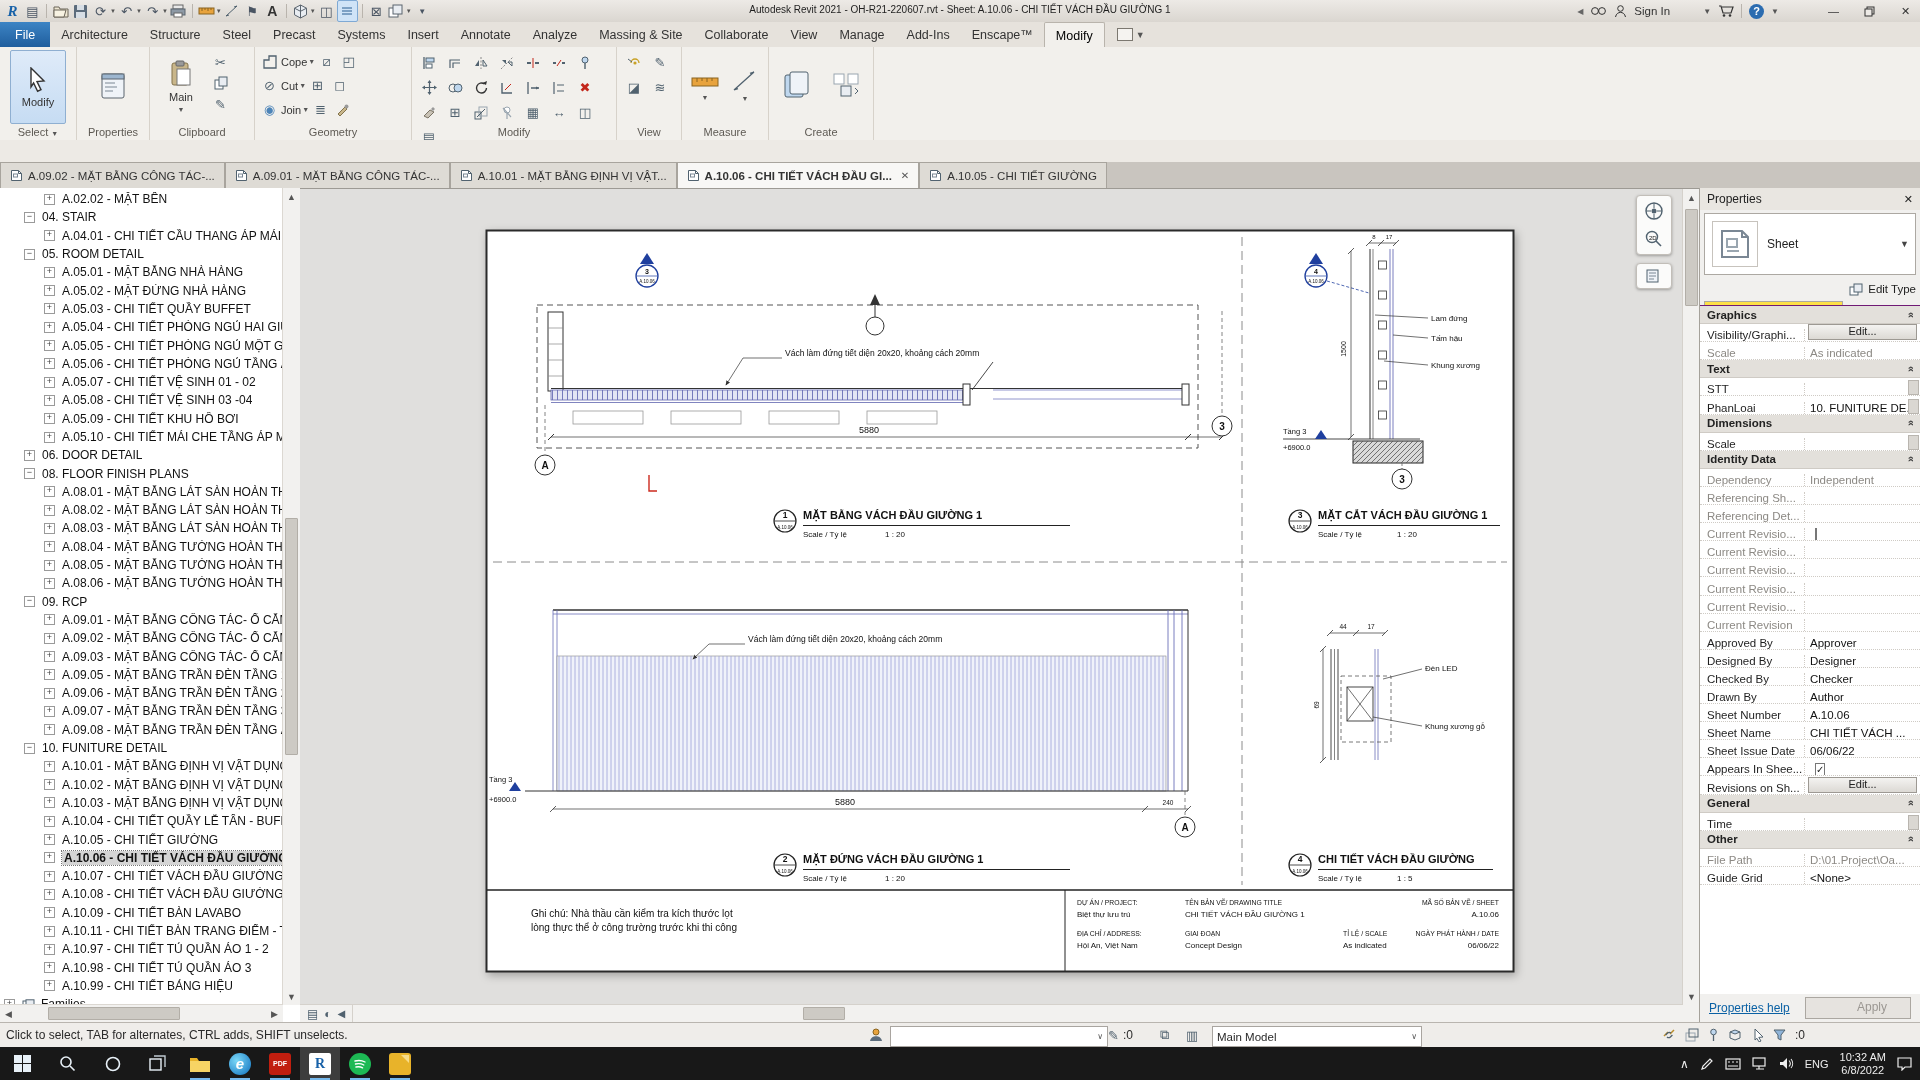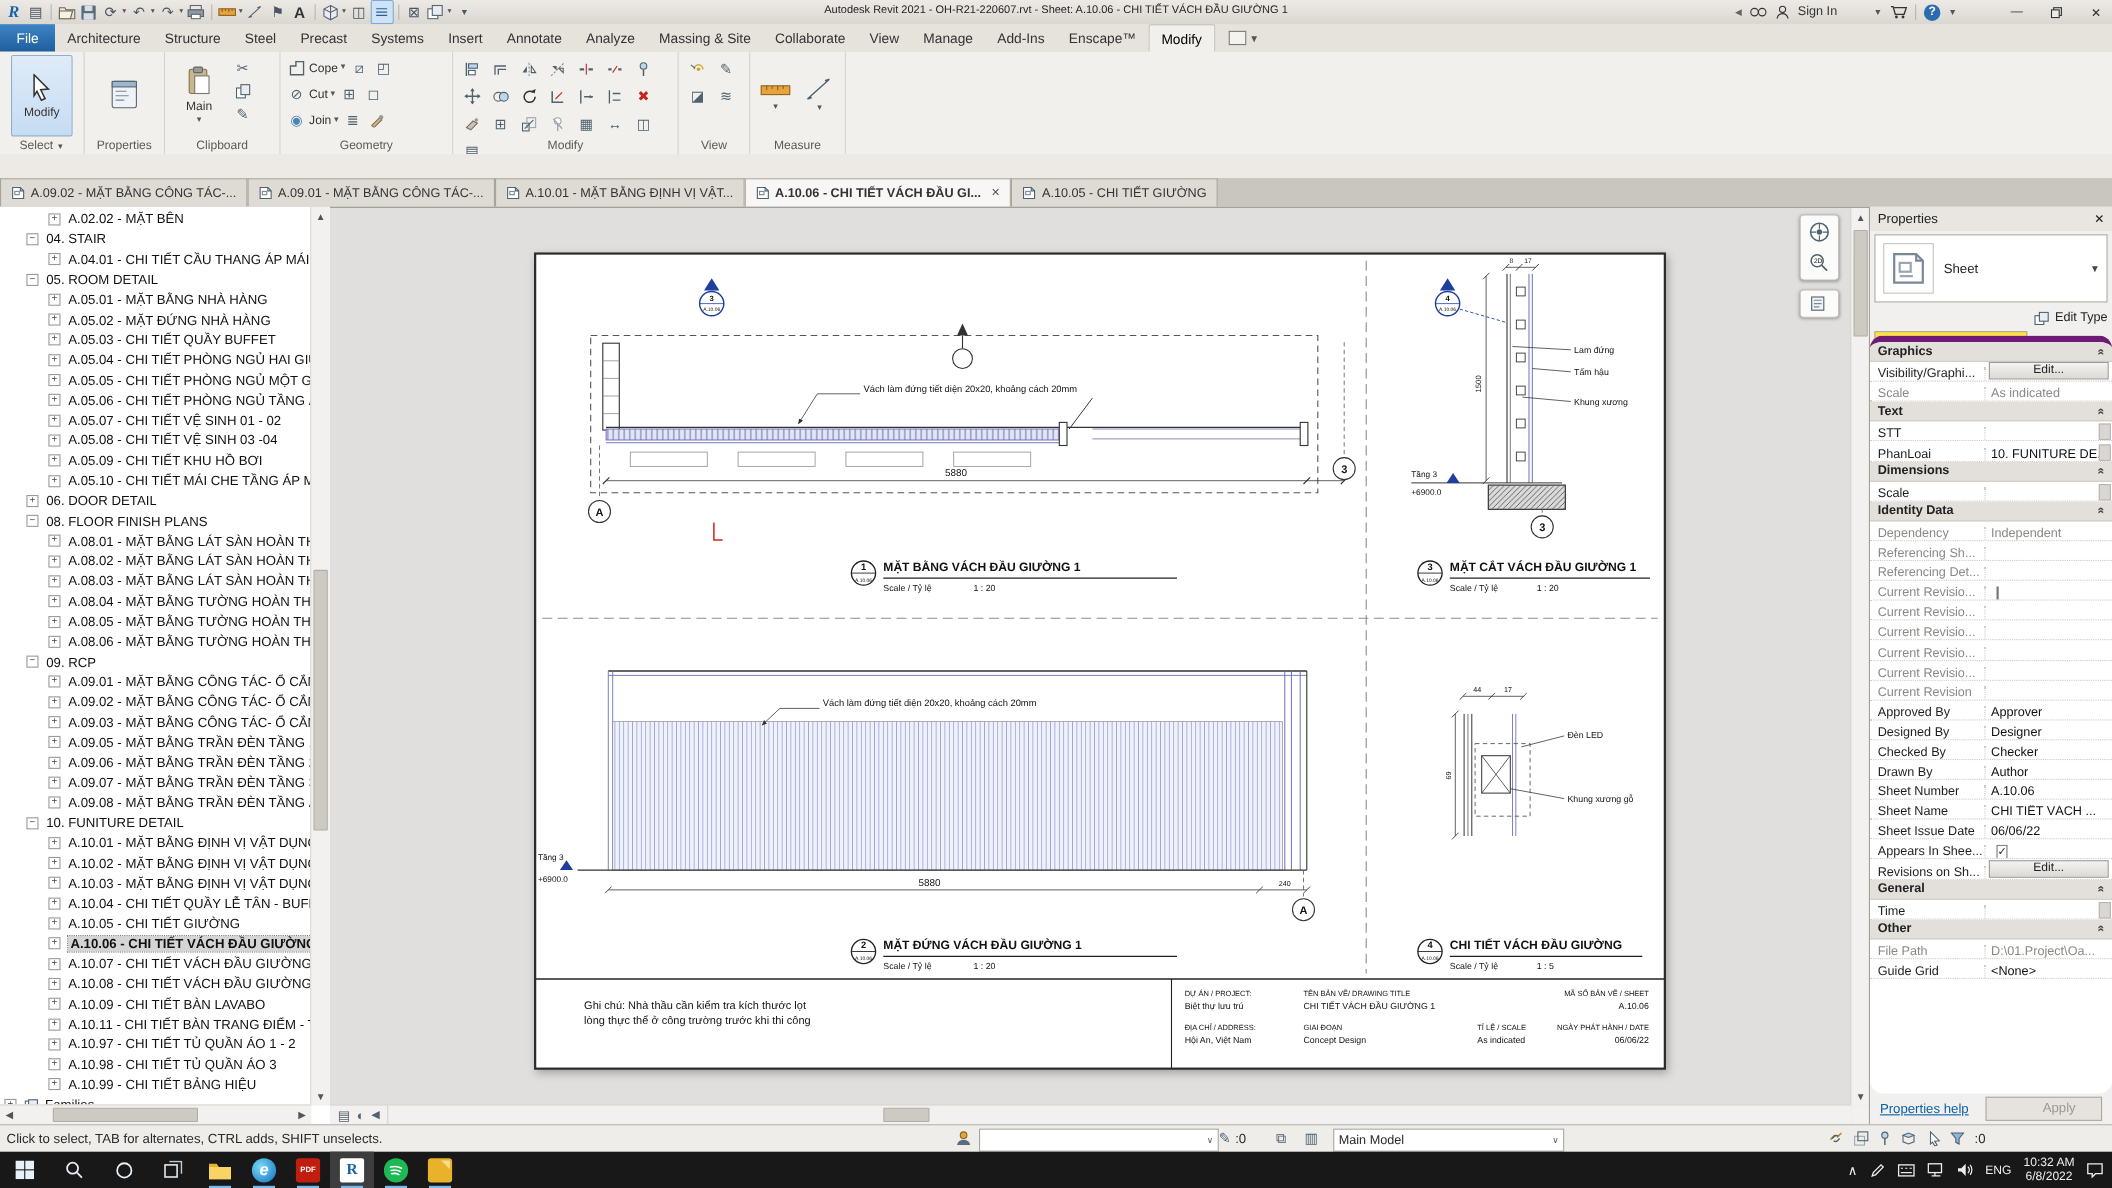--- a/index.html
+++ b/index.html
@@ -71,21 +71,21 @@
     display:flex;flex-direction:column;align-items:center;padding:5px 0;gap:8px;width:34px;margin-bottom:8px;}
   
   .props{position:absolute;right:0;top:188px;width:220px;bottom:58px;background:#F1F0EE;border-left:1px solid #A5A19A;font-size:12px;}
   .props-h{height:22px;display:flex;align-items:center;justify-content:space-between;padding:0 7px;background:#E9E6E1;font-size:12px;color:#222;}
   .typesel{position:absolute;top:25px;left:4px;right:4px;height:60px;background:#fff;border:1px solid #ACA8A2;display:flex;align-items:center;}
   .typesel .tic{width:44px;height:44px;border:1px solid #C7C3BD;margin:0 9px 0 7px;display:flex;align-items:center;justify-content:center;flex:none;}
   .typesel .tarrow{margin-left:auto;padding-right:6px;color:#444;font-size:9px;}
   .comborow{position:absolute;top:89px;left:4px;right:2px;height:24px;display:flex;gap:4px;align-items:center;}
   .combo{flex:1;height:22px;background:#fde047;border:1px solid #ACA8A2;font-size:11.5px;display:flex;align-items:center;justify-content:space-between;padding:0 5px;overflow:hidden;white-space:nowrap;margin-top:48px;}
   .edittype{display:flex;align-items:center;gap:4px;font-size:11.5px;color:#222;white-space:nowrap;padding:0 2px;}
-  .pgrid{position:absolute;top:117px;left:0;right:0;bottom:28px;background:#fff;overflow:hidden;border-top:6px solid #701a75;border-radius:12px;}
+  .pgrid{position:absolute;top:117px;left:0;right:0;bottom:28px;background:#fff;overflow:hidden;border-top:1px solid #701a75;}
   .prow{display:flex;height:17.1px;border-bottom:1px dotted #CFCBC5;align-items:flex-end;font-size:11.5px;}
   .plabel{width:97px;padding-left:7px;color:#1E1E1E;overflow:hidden;white-space:nowrap;flex:none;border-right:1px dotted #CFCBC5;}
   .pval{flex:1;padding-left:5px;white-space:nowrap;overflow:hidden;color:#111;}
   .prow.dis .plabel,.prow.dis .pval{color:#8C8984;}
   .phead{background:#E3E0DB;font-weight:bold;display:flex;justify-content:space-between;align-items:center;padding:0 7px;height:17.1px;border-bottom:1px solid #CFCBC5;font-size:11.5px;}
   .chev{display:inline-block;transform:rotate(-90deg);font-size:11px;color:#444;}
   .pbtn{margin:1px 3px;flex:1;background:linear-gradient(#F4F3F1,#DCD9D4);border:1px solid #9D9993;text-align:center;font-size:11px;height:14px;line-height:13px;color:#222;}
   .gutb{width:9px;height:13px;background:#DAD7D2;border:1px solid #B9B5AF;margin-right:1px;flex:none;}
   .cb{width:11px;height:11px;border:1px solid #777;background:#fff;margin-left:5px;font-size:10px;line-height:10px;text-align:center;color:#222;}
   .pfoot{position:absolute;bottom:0;left:0;right:0;height:28px;display:flex;align-items:center;justify-content:space-between;padding:0 9px;}
@@ -458,20 +458,37 @@
           </svg>
         <span class="car">▼</span>
       </div>
       <div class="bigbtn">
         <svg width="28" height="22" viewBox="0 0 28 22">
             <path d="M3 20L23 2M3 20l4-1.4M23 2l-4 1.4" stroke="#51626F" fill="none" stroke-width="1.3"></path>
           </svg>
         <span class="car">▼</span>
       </div>
       <div class="rpanel-label">Measure</div>
+    </div>
+    <div class="rpanel" style="width:96px;">
+      <div class="bigbtn">
+        <svg width="30" height="30" viewBox="0 0 30 30">
+            <rect x="3" y="4" width="18" height="22" rx="2" fill="#BFD7EE" stroke="#51626F"></rect>
+            <rect x="8" y="1" width="18" height="22" rx="2" fill="#EFF3F8" stroke="#51626F"></rect>
+          </svg>
+      </div>
+      <div class="bigbtn">
+        <svg width="28" height="28" viewBox="0 0 28 28">
+            <rect x="2" y="2" width="10" height="10" fill="#fff" stroke="#9AA6B0"></rect>
+            <rect x="16" y="2" width="10" height="10" fill="#fff" stroke="#9AA6B0"></rect>
+            <rect x="9" y="14" width="10" height="10" fill="#E9EDF2" stroke="#51626F"></rect>
+            <path d="M23 16l3 3-3 3" fill="none" stroke="#51626F"></path>
+          </svg>
+      </div>
+      <div class="rpanel-label">Create</div>
     </div>
     <div style="flex:1;"></div>
   </div>
 
   <div class="optionsbar"></div>
 
   <div class="viewtabs">
 
     <div id="vtabs" style="display:flex;align-items:flex-end;">
         <div class="vtab">

